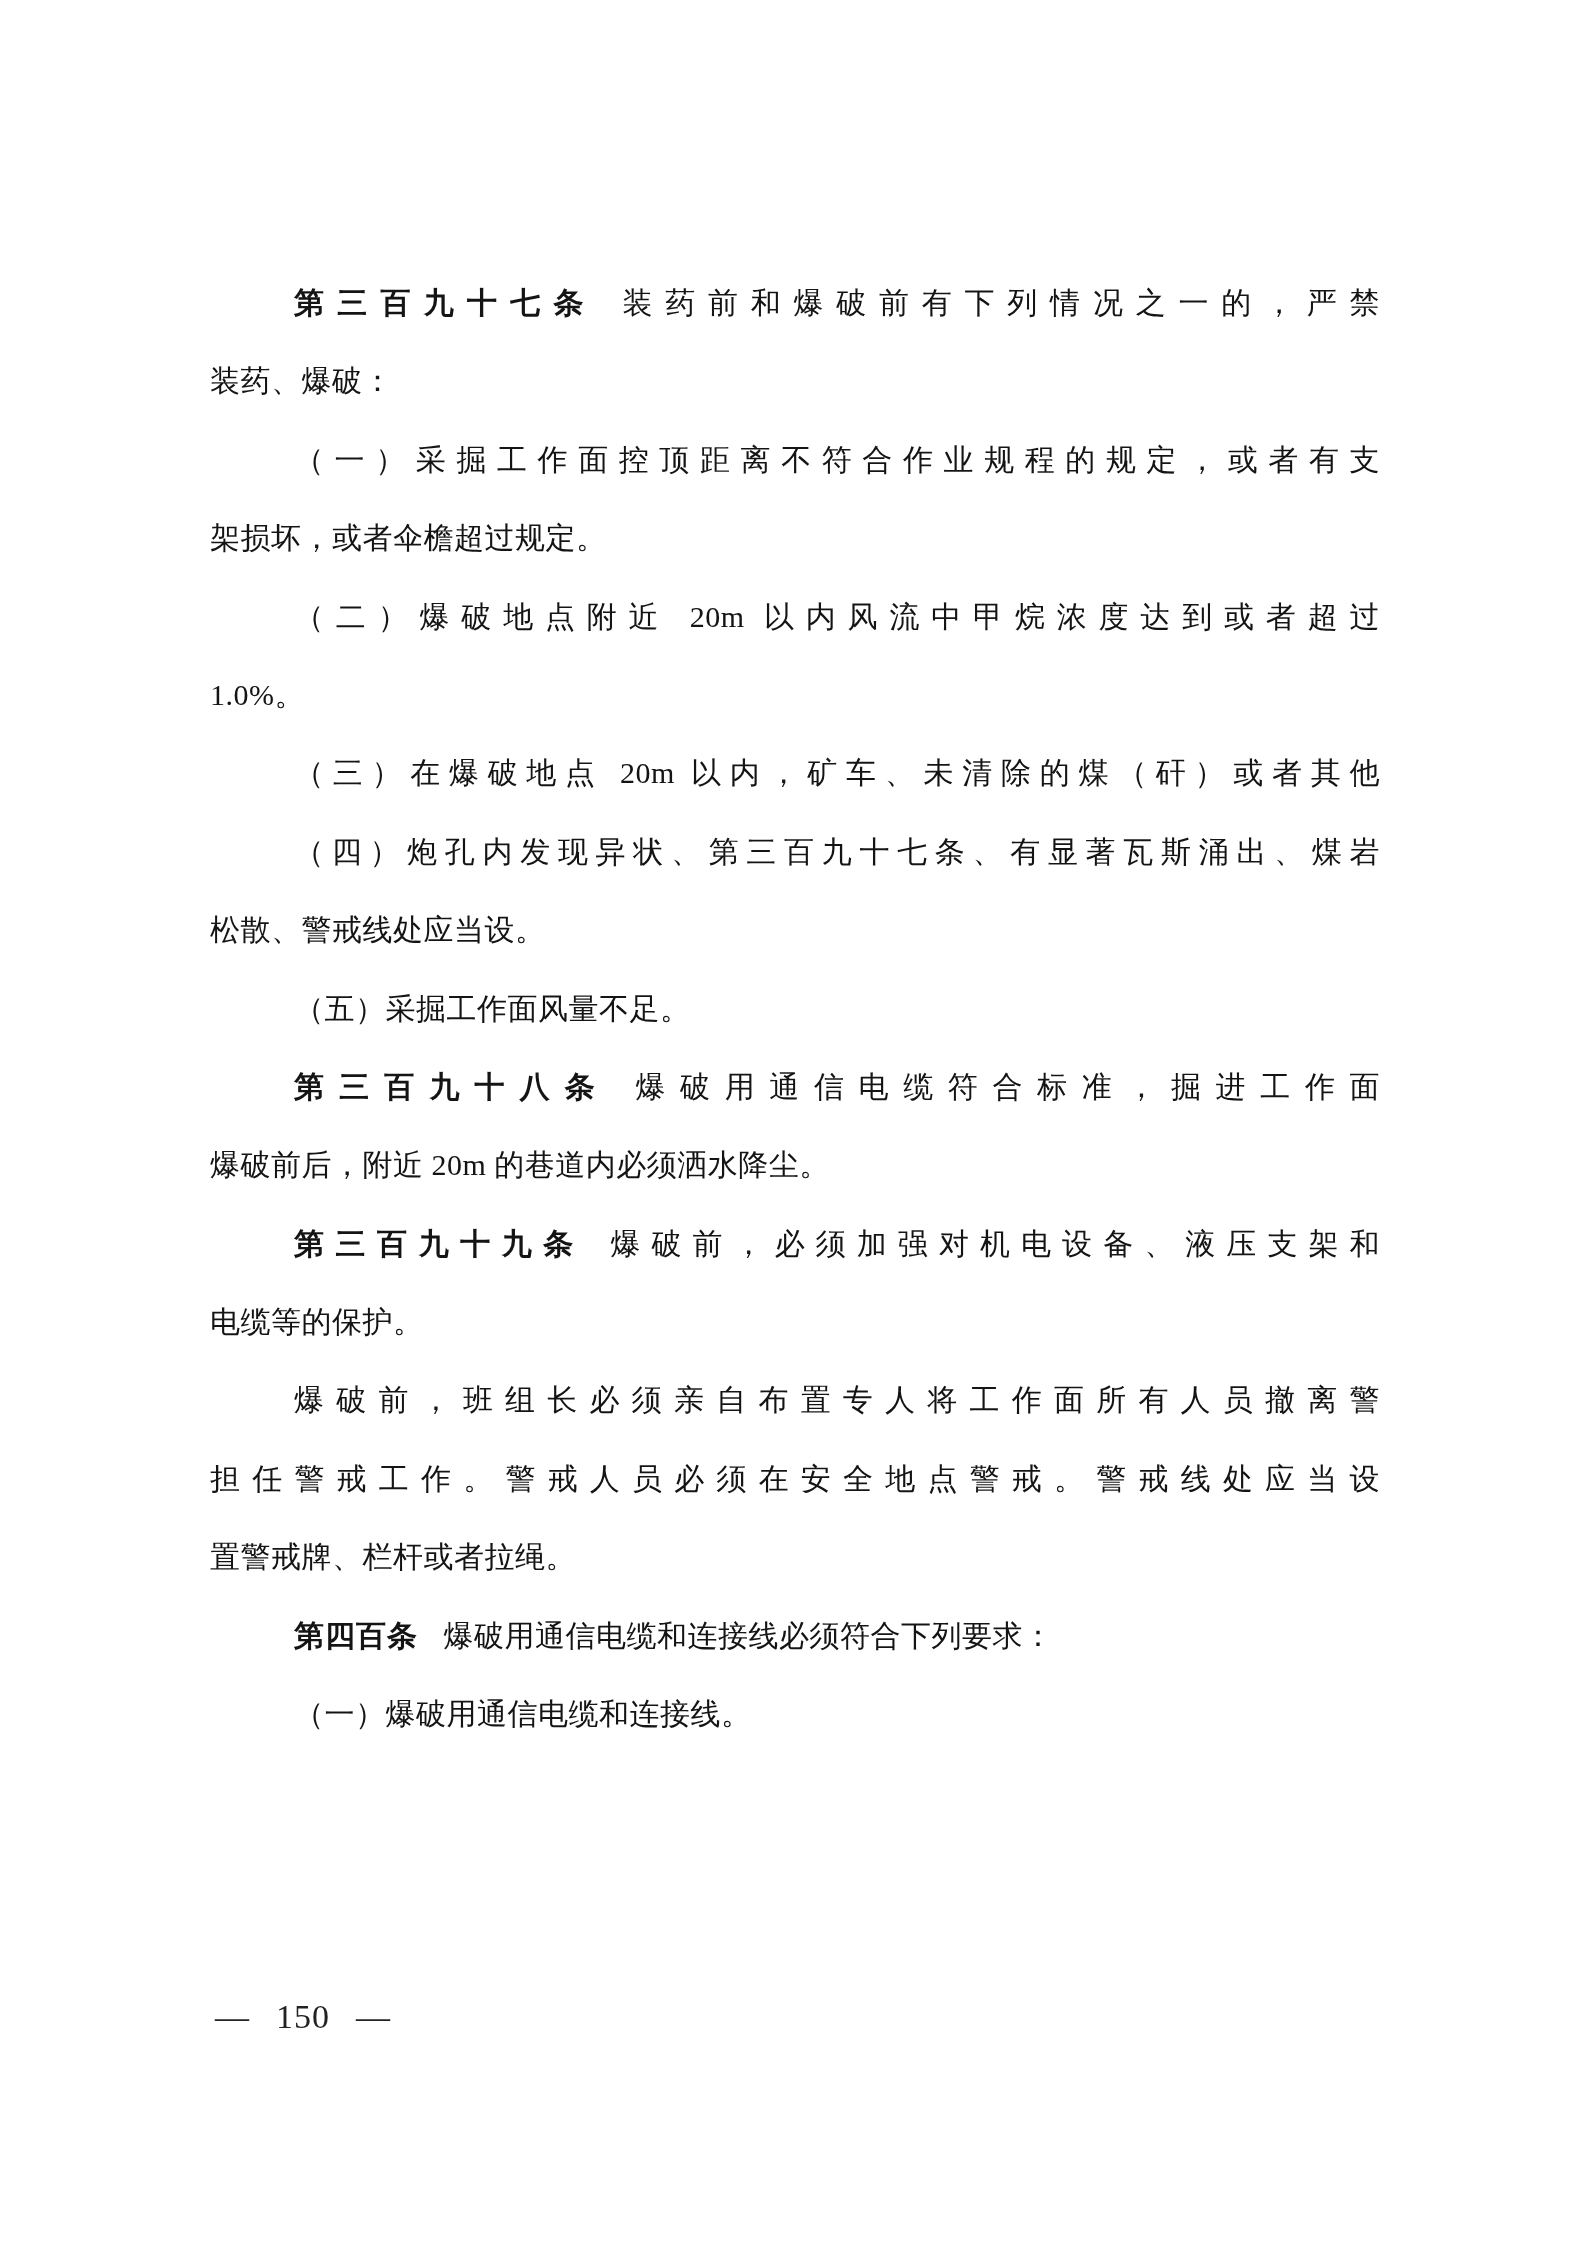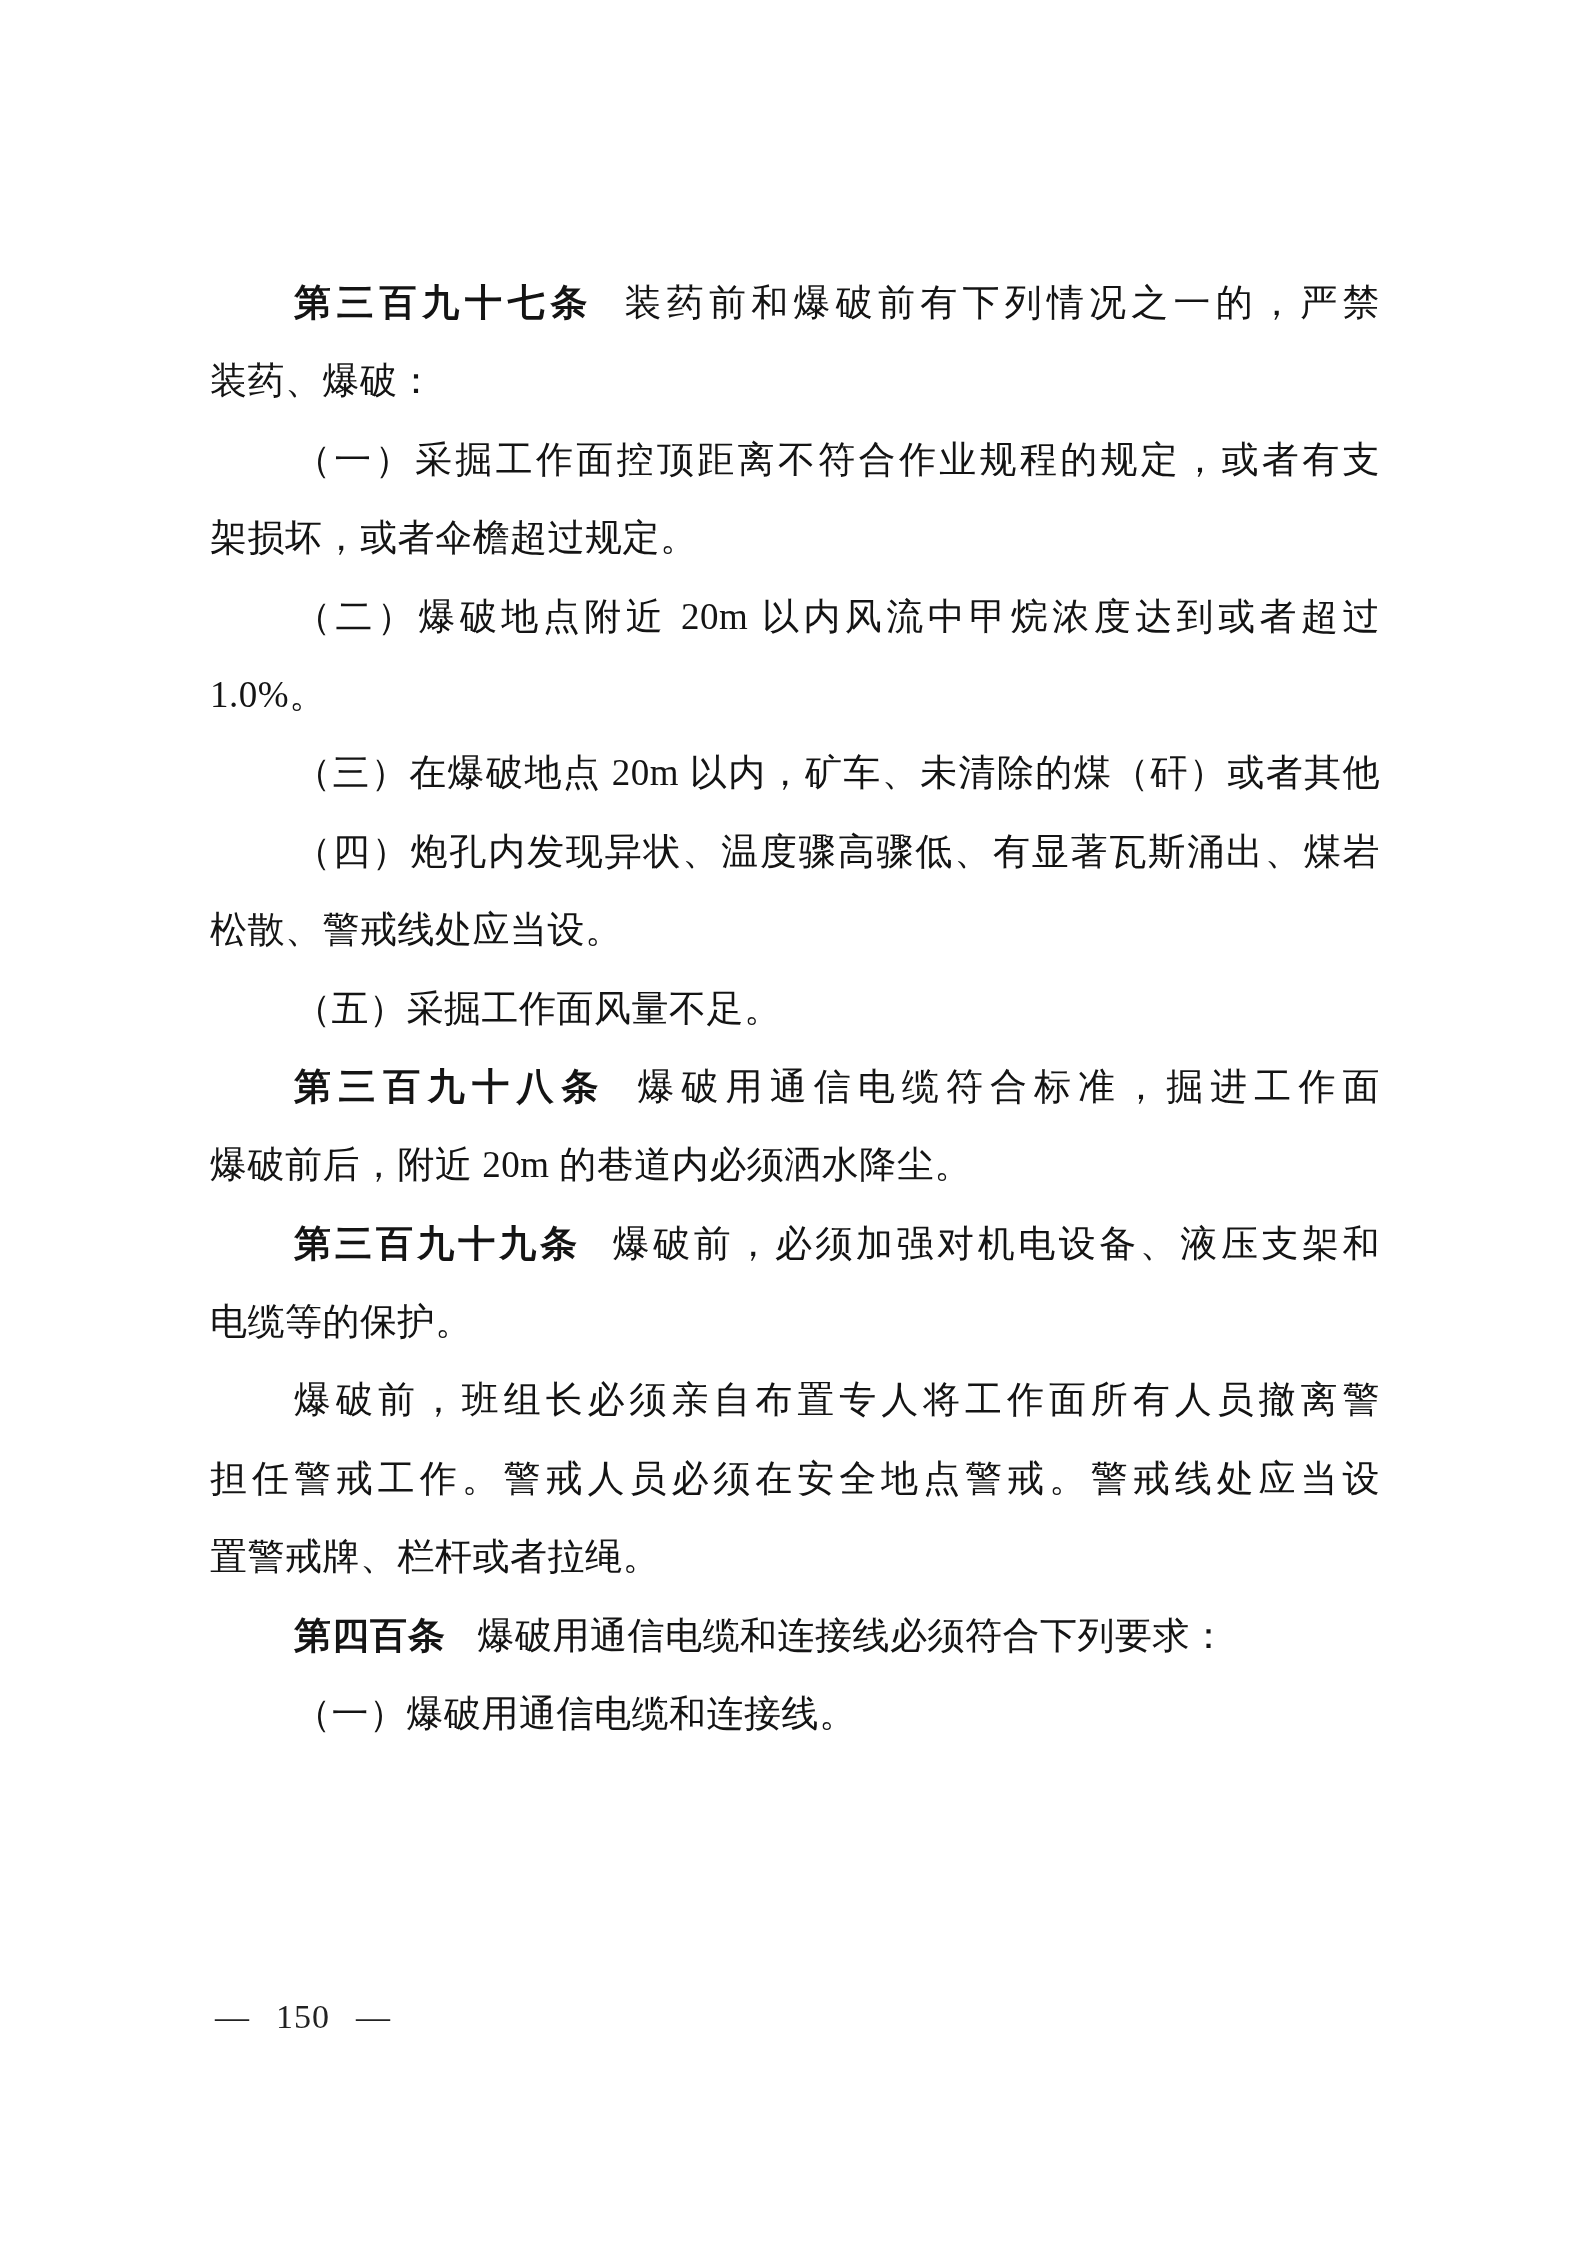--- a/index.html
+++ b/index.html
@@ -15,21 +15,21 @@
     color:#141414;
     overflow:hidden;
   }
   .text-block{
     position:absolute;
     left:210px;
     top:264px;
     width:1170px;
   }
   .ln{
-    font-size:37px;
+    font-size:30px;
     line-height:78.4px;
     height:78.4px;
     text-align:left;
     white-space:normal;
     letter-spacing:0.5px;
   }
   .ind{ padding-left:84px; }
   .jst{
     text-align:justify;
     text-align-last:justify;
@@ -69,21 +69,21 @@
 
     <div class="ln"><span>架损坏，或者伞檐超过规定。</span></div>
 
     <div class="ln ind jst"><span>（二）爆破地点附近 20m 以内风流中甲烷浓度达到或者超过</span></div>
 
     <div class="ln"><span>1.0%。</span></div>
 
     <div class="ln ind jst"><span>（三）在爆破地点 20m 以内，矿车、未清除的煤（矸）或者其他</span></div>
 
 
-    <div class="ln ind jst"><span>（四）炮孔内发现异状、温度骤高骤低、有显著瓦斯涌出、煤岩</span></div>
+    <div class="ln ind jst"><span>（四）炮孔内发现异状、第三百九十七条、有显著瓦斯涌出、煤岩</span></div>
 
     <div class="ln"><span>松散、警戒线处应当设。</span></div>
 
     <div class="ln ind"><span>（五）采掘工作面风量不足。</span></div>
 
     <div class="ln ind jst"><span class="art">第三百九十八条</span><span>爆破用通信电缆符合标准，掘进工作面</span></div>
 
     <div class="ln"><span>爆破前后，附近 20m 的巷道内必须洒水降尘。</span></div>
 
     <div class="ln ind jst"><span class="art">第三百九十九条</span><span>爆破前，必须加强对机电设备、液压支架和</span></div>

